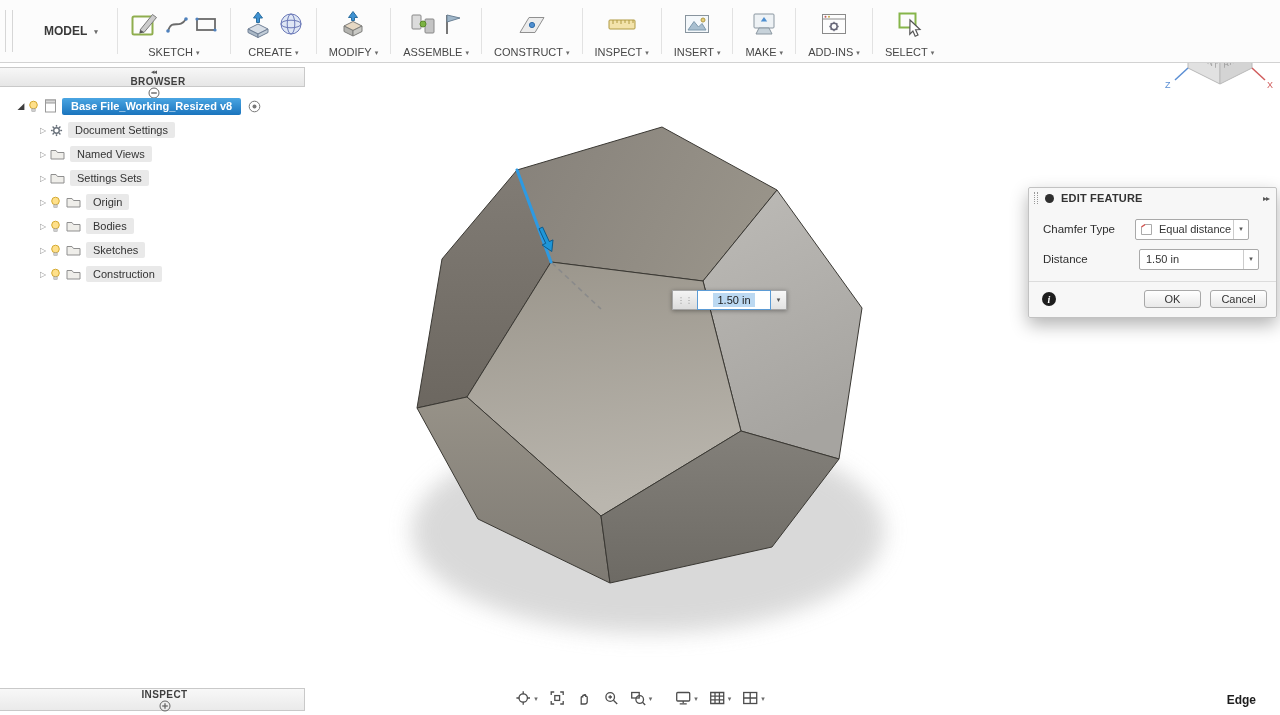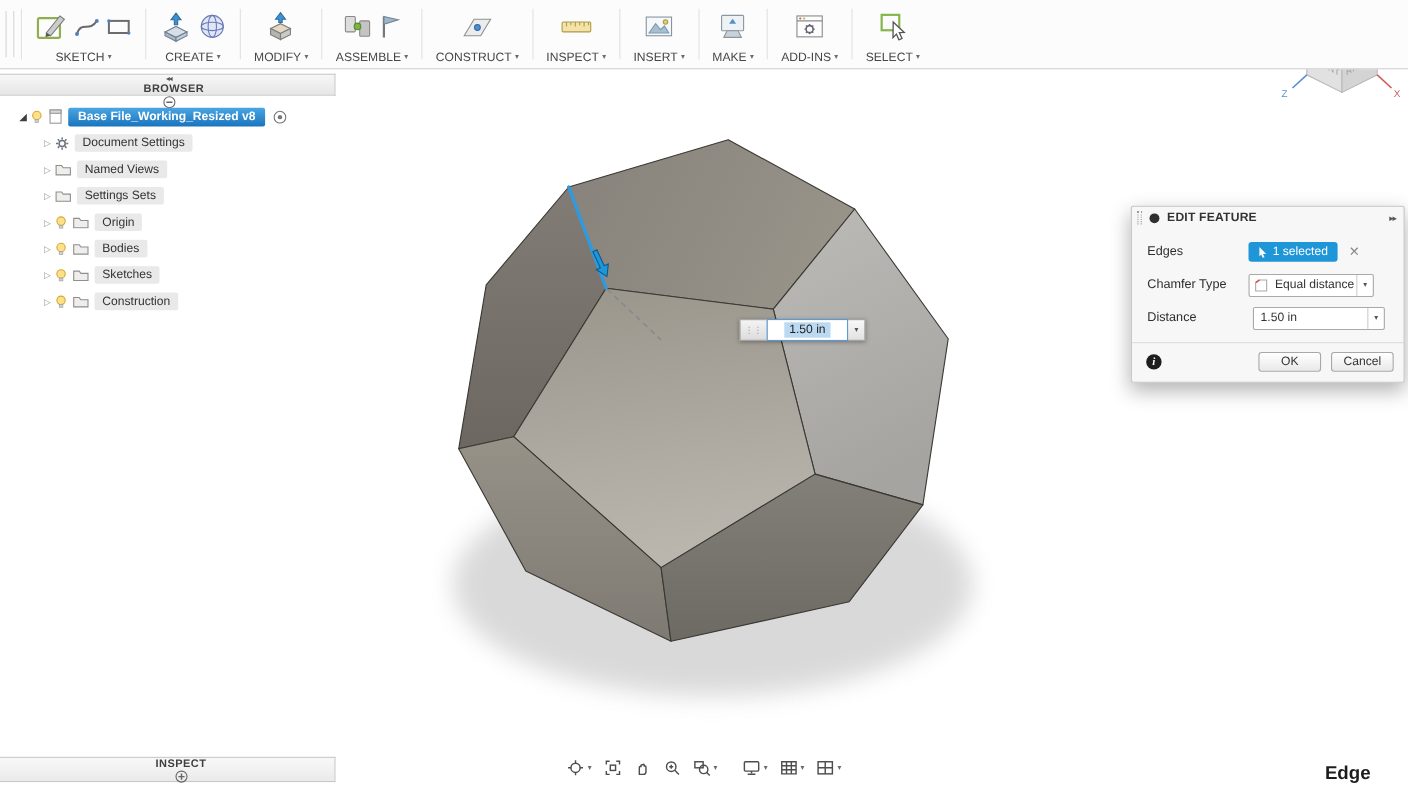--- a/index.html
+++ b/index.html
@@ -100,21 +100,21 @@
               display:flex; align-items:center; padding:0 5px 0 30px; font-size:10px; font-weight:bold;
               color:#3f3f3f; z-index:10; }
 
   
   #navbar { position:absolute; left:50%; transform:translateX(-50%); top:687px; display:flex;
             align-items:center; gap:3px; z-index:10; }
   .nav-btn { display:flex; align-items:center; gap:3px; padding:3px 4px; border-radius:3px; }
   .nav-btn svg { display:block; stroke:#4d4d4d; fill:none; stroke-width:1.3; }
   .gap-left { margin-left:12px; }
 
-  #status-edge { position:absolute; right:34px; top:693px; font-size:17px; font-weight:bold; color:#1d1d1d; z-index:10; }
+  #status-edge { position:absolute; right:24px; top:693px; font-size:12px; font-weight:bold; color:#1d1d1d; z-index:10; }
 
   
   #viewcube { position:absolute; left:1158px; top:0; z-index:6; }
   #viewcube text { font-family:"Liberation Sans", sans-serif; }
 </style>
 </head>
 <body>
 
 <div id="stage">
 
@@ -163,20 +163,24 @@
     </g>
 
     <line x1="552" y1="263" x2="601" y2="309" stroke="#8a8a8a" stroke-width="1.6" stroke-dasharray="5,4"></line>
     <line x1="517" y1="170" x2="551" y2="262" stroke="#2e9ae2" stroke-width="3" stroke-linecap="round"></line>
     <polygon points="551.8,251.5 542.1,245 545.7,243.3 539,228.8 542.6,227.1 549.3,241.6 553,239.9" fill="#1e96d8" stroke="#0e5a8a" stroke-width="1"></polygon>
   </svg>
 
   <header id="topbar">
     <div class="tb-grip"></div>
 
+    <button id="model-btn">
+      <span>MODEL</span>
+      <span class="caret">▾</span>
+    </button>
 
     <div class="tb-sep"></div>
 
     <div class="tb-group">
       <div class="tb-icons">
         <svg width="30" height="30" viewBox="0 0 30 30">
           <rect x="2.5" y="7.5" width="20" height="18" rx="1.5" fill="#fdfdfd" stroke="#8fae4e" stroke-width="2"></rect>
           <path d="M10 21 L22.5 5.5 L26.5 8.5 L14 23.5 Z" fill="#cccccc" stroke="#7a7a7a"></path>
           <path d="M10 21 L14 23.5 L9.3 24.6 Z" fill="#555"></path>
         </svg>
@@ -516,30 +520,20 @@
   <section id="dialog">
     <div class="dlg-header">
       <span class="dlg-grip"></span>
       <span class="feat-dot"></span>
       <span class="dlg-title">EDIT FEATURE</span>
       <span class="spacer"></span>
       <button class="dlg-expand">▸▸</button>
     </div>
 
     <div class="dlg-body">
-      <div class="dlg-row">
-        <span class="dlg-label">Edges</span>
-        <span class="badge">
-          <svg width="8" height="11" viewBox="0 0 9 11">
-            <path d="M1 0 L8 7 L4.6 7 L6.3 10.3 L4.4 11 L2.9 7.6 L1 9.3 Z" fill="#fff"></path>
-          </svg>
-          <span>1 selected</span>
-        </span>
-        <button class="x-btn">✕</button>
-      </div>
 
 
       <div class="dlg-row">
         <span class="dlg-label">Chamfer Type</span>
         <div class="select w-chamfer">
           <span class="sel-ico">
             <svg width="13" height="13" viewBox="0 0 13 13">
                 <path d="M1.5 11.5 V4 L5 1.5 H11.5 V11.5 Z" fill="#fff" stroke="#aaa"></path>
                 <path d="M1.5 4 L5 1.5" stroke="#d9534f" stroke-width="1.5"></path>
               </svg>

